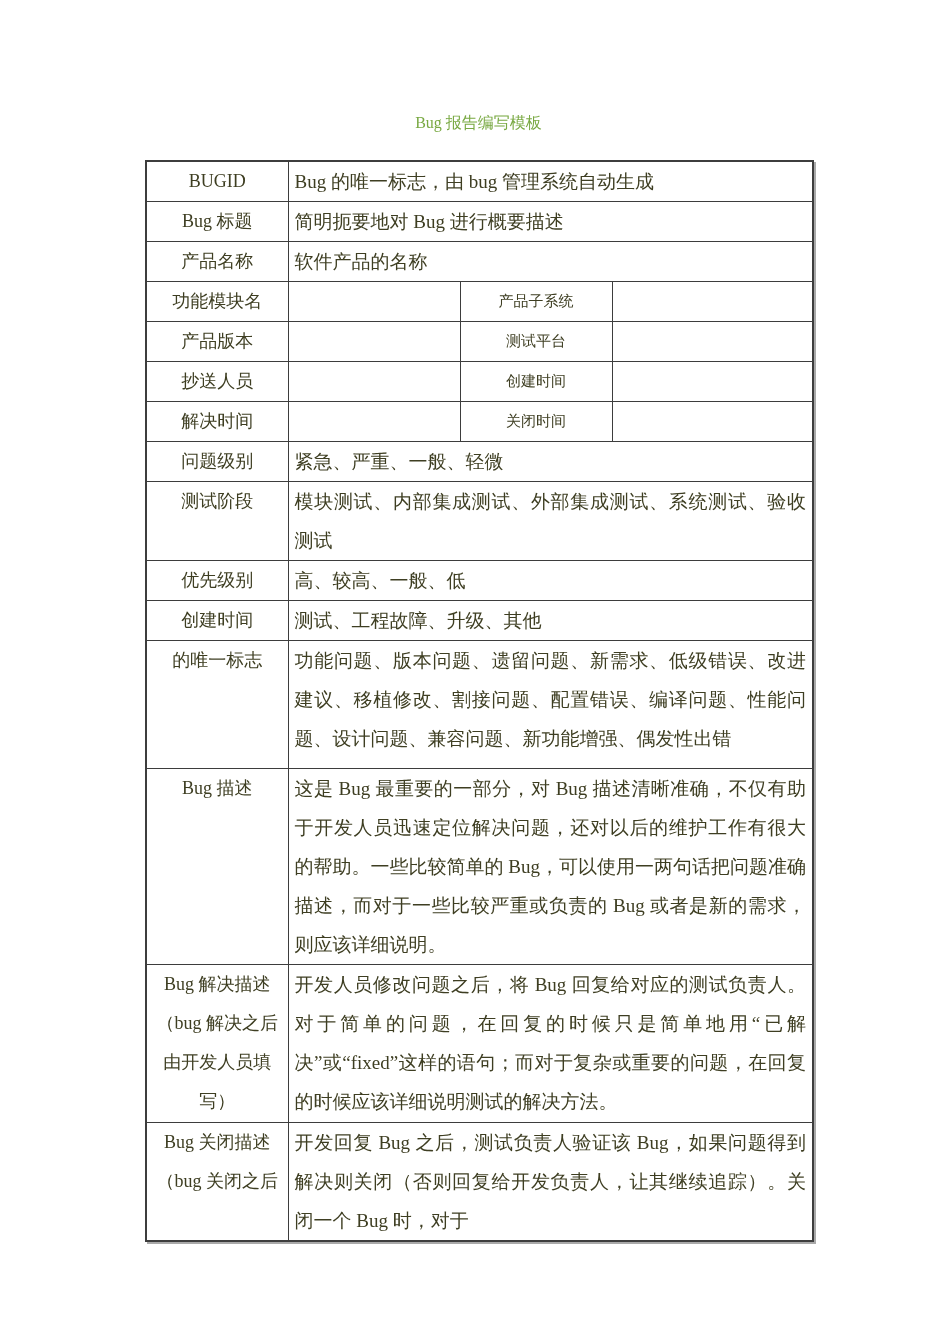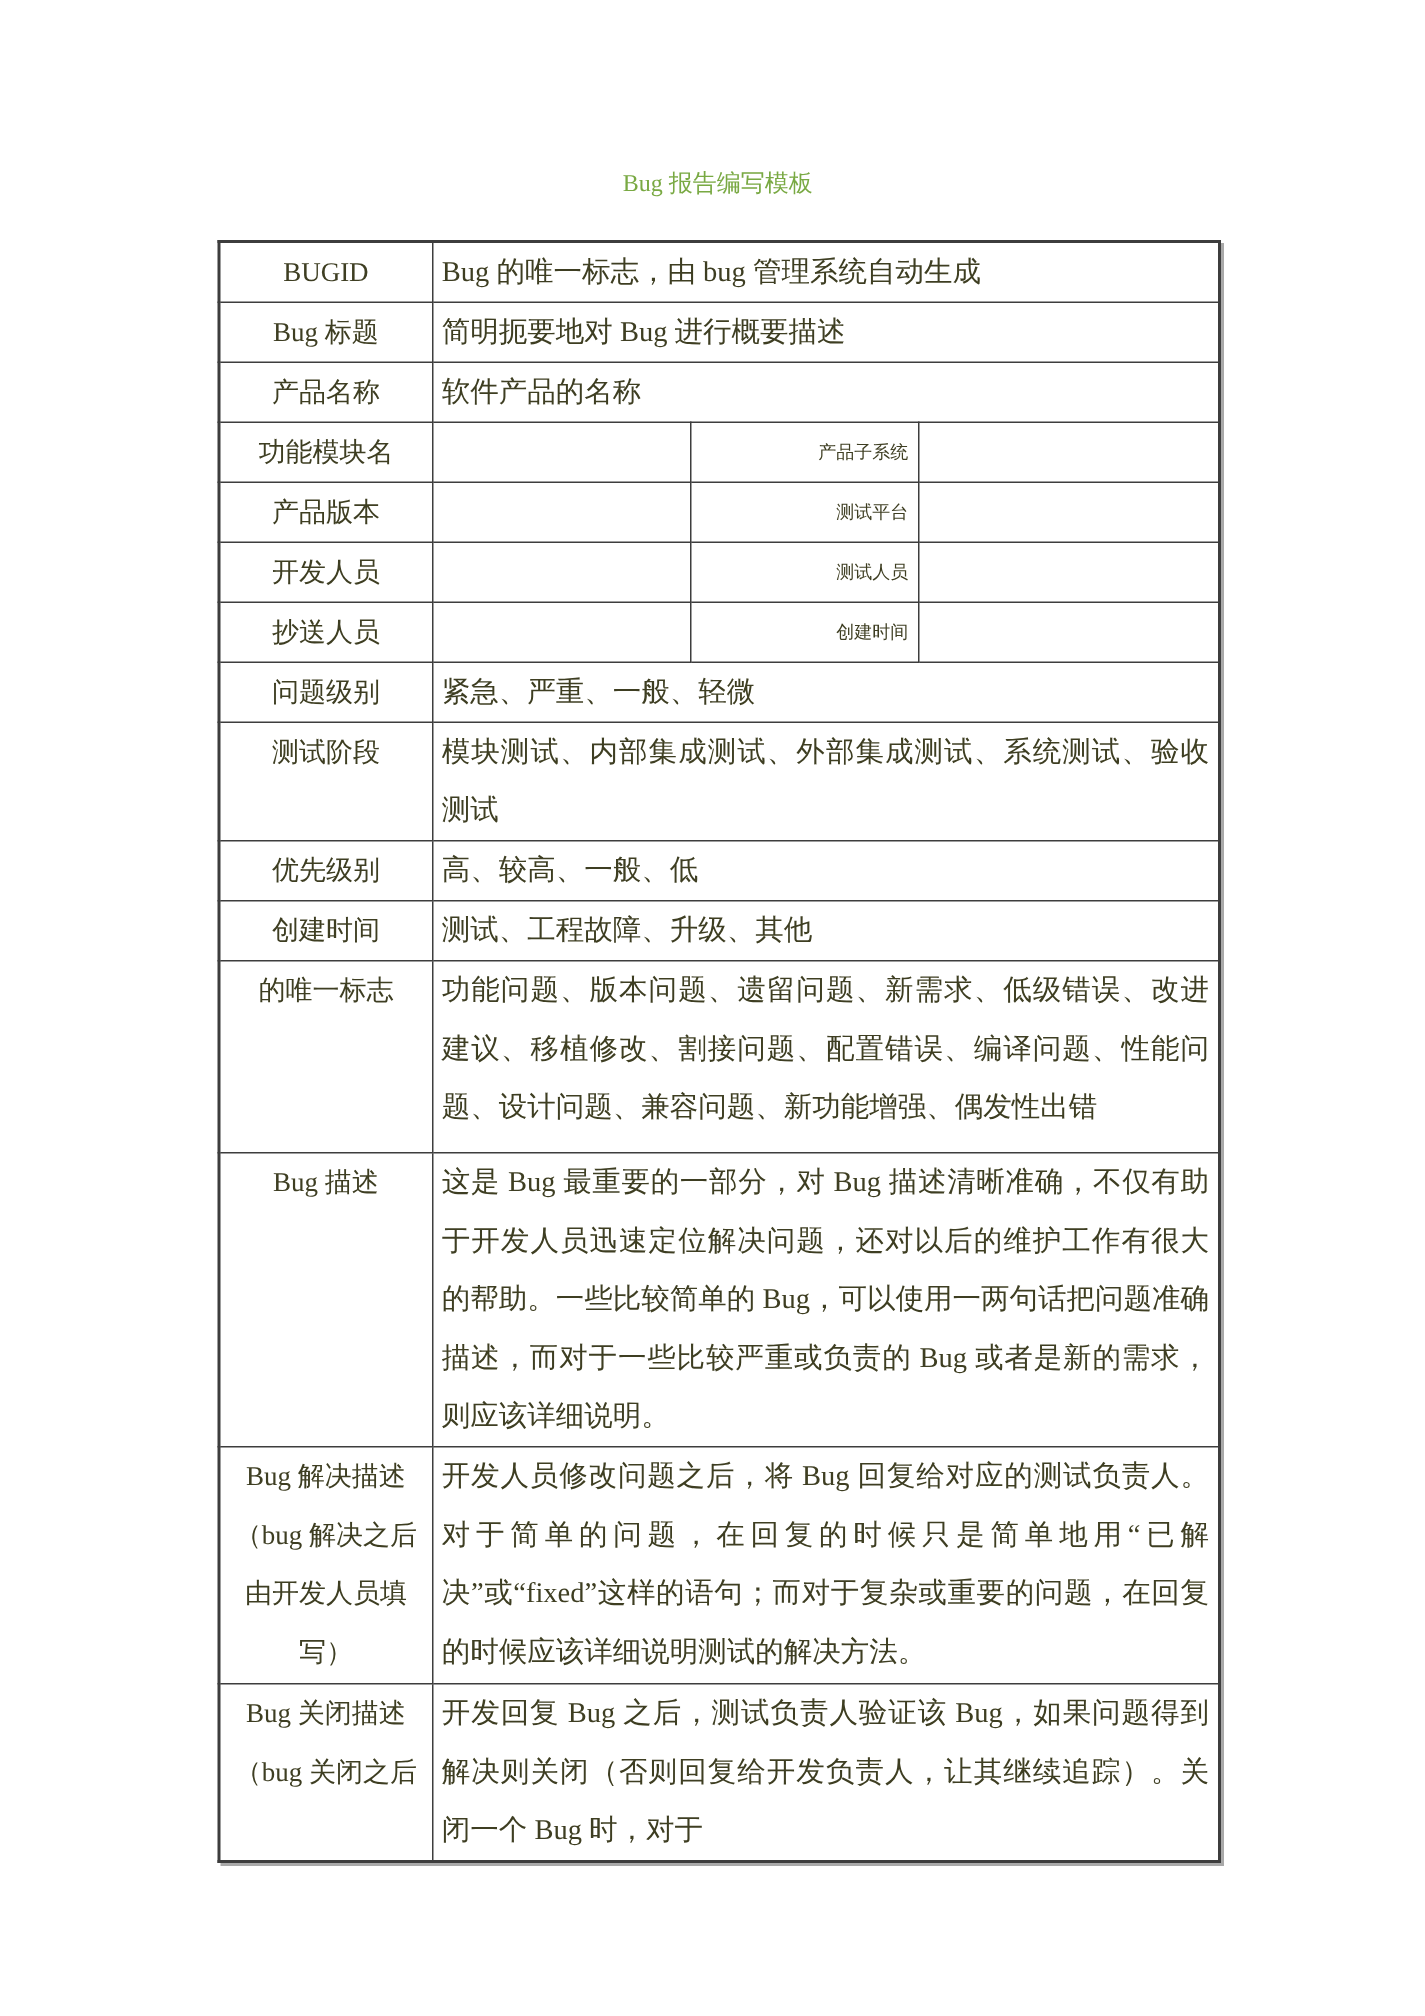--- a/index.html
+++ b/index.html
@@ -19,21 +19,21 @@
     border:2px solid var(--border,#3d3d3d);
     box-shadow:2px 2px 0 #a9a9a9;
   }
   td{
     border:1px solid var(--border,#3d3d3d);
     vertical-align:top;padding:0 6px;
     font-size:19px;line-height:39px;
     text-align:justify;overflow:hidden;
   }
   td.lab{font-size:18px;text-align:center;white-space:pre-line;}
-  td.lab2{font-size:12px;text-align:right;}
+  td.lab2{font-size:15px;text-align:center;}
   tr.h1 td{height:38px;}
   tr.h-type td{height:127px;}
   tr.h-desc td{height:156px;}
   tr.h-att td{height:77px;}
   tr.h-solve td{height:157px;}
   tr.h-close td{height:84px;}
 </style>
 </head>
 <body>
 
@@ -68,29 +68,29 @@
       <td class="lab2">产品子系统</td>
       <td></td>
     </tr>
     <tr class="h1">
       <td class="lab">产品版本</td>
       <td></td>
       <td class="lab2">测试平台</td>
       <td></td>
     </tr>
     <tr class="h1">
-      <td class="lab">开发人员</td>
+      <td class="lab">抄送人员</td>
       <td></td>
-      <td class="lab2">测试人员</td>
+      <td class="lab2">创建时间</td>
       <td></td>
     </tr>
     <tr class="h1">
-      <td class="lab">抄送人员</td>
+      <td class="lab">解决时间</td>
       <td></td>
-      <td class="lab2">创建时间</td>
+      <td class="lab2">关闭时间</td>
       <td></td>
     </tr>
 
     <tr class="h1">
       <td class="lab">问题级别</td>
       <td colspan="3">紧急、严重、一般、轻微</td>
     </tr>
     <tr class="h1">
       <td class="lab">测试阶段</td>
       <td colspan="3">模块测试、内部集成测试、外部集成测试、系统测试、验收测试</td>

